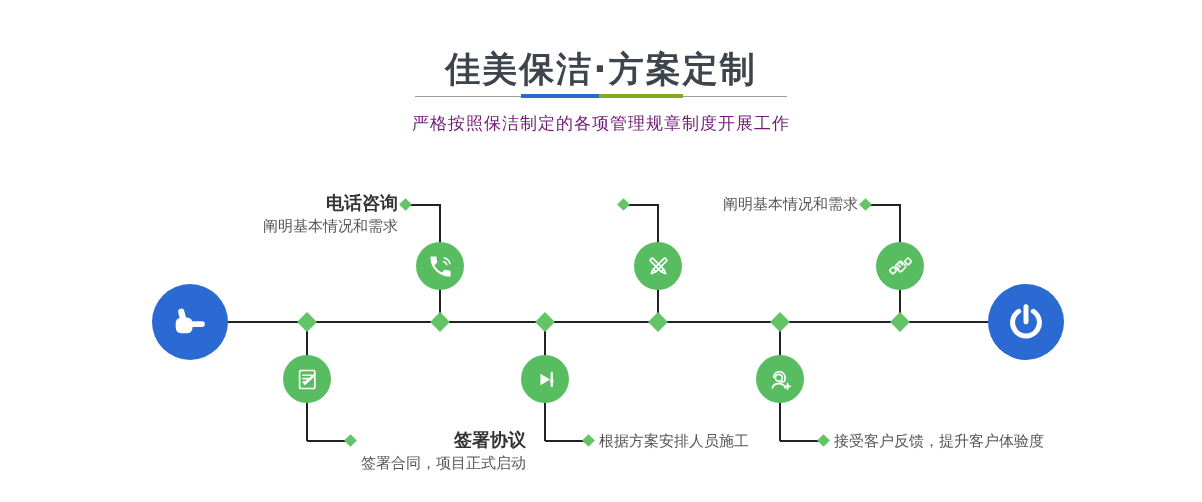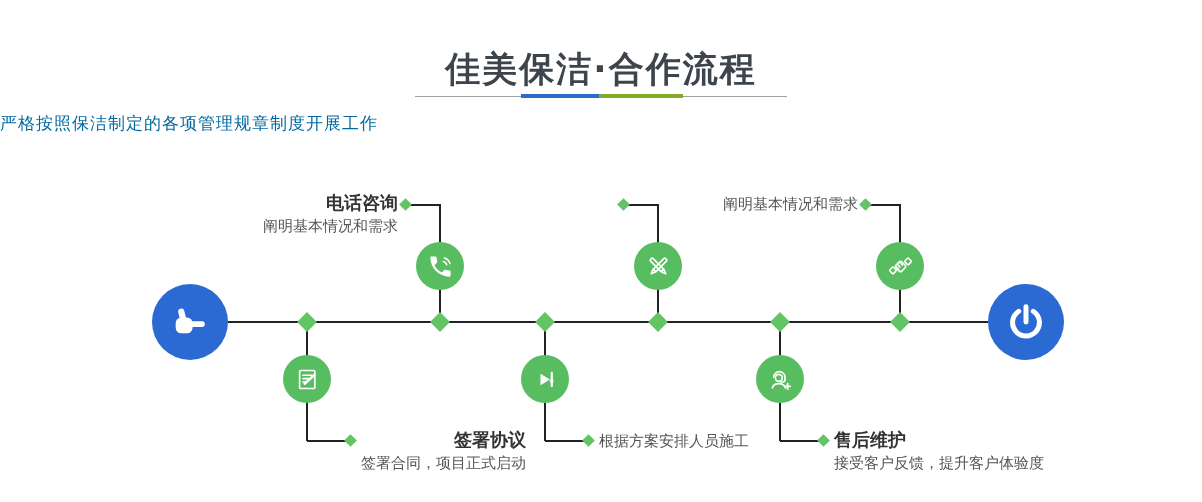--- a/index.html
+++ b/index.html
@@ -5,22 +5,22 @@
   html,body{margin:0;padding:0;background:#fff;}
   body{font-family:"DejaVu Sans","Liberation Sans",sans-serif;}
   .canvas{position:relative;width:1202px;height:502px;background:#ffffff;overflow:hidden;}
 
   
   .page-title{position:absolute;left:0;top:46px;width:100%;text-align:center;
     font-size:35px;font-weight:bold;color:#3d444b;letter-spacing:2px;}
   .divider{position:absolute;left:415px;top:96px;width:372px;height:1px;background:#9aa0a3;}
   .divider .seg-blue{position:absolute;left:106px;top:-2px;width:78px;height:4px;background:#2a6bc8;}
   .divider .seg-green{position:absolute;left:184px;top:-2px;width:84px;height:4px;background:#85ab26;}
-  .page-subtitle{position:absolute;left:0;top:112px;width:100%;text-align:left;
-    font-size:17px;color:#0369a1;letter-spacing:1px;}
+  .page-subtitle{position:absolute;left:0;top:112px;width:100%;text-align:center;
+    font-size:17px;color:#701a75;letter-spacing:1px;}
 
   
   .main-line{position:absolute;left:228px;top:321px;width:760px;height:2px;background:#222;z-index:1;}
   .vline{position:absolute;width:2px;background:#222;z-index:1;}
   .elbow{position:absolute;height:2px;background:#222;z-index:1;}
 
   .node-diamond{position:absolute;width:14px;height:14px;background:#62c464;transform:rotate(45deg);z-index:2;top:315px;}
   .label-diamond{position:absolute;width:9px;height:9px;background:#62c464;transform:rotate(45deg);z-index:2;}
 
   .terminal{position:absolute;width:76px;height:76px;border-radius:50%;background:#2b6ad2;z-index:3;
@@ -52,21 +52,21 @@
   .s6-nd{left:773px;} .s6-ld{left:819px;top:436px;} .s6-circle{left:756px;top:355px;} .s6-label{left:834px;top:429px;}
 
   .terminal-start{left:152px;top:284px;}
   .terminal-end{left:988px;top:284px;}
 </style>
 </head>
 <body>
 
 <div class="canvas">
 
-  <div class="page-title">佳美保洁·合作流程</div>
+  <div class="page-title">佳美保洁·方案定制</div>
   <div class="divider">
     <div class="seg-blue"></div>
     <div class="seg-green"></div>
   </div>
   <div class="page-subtitle">严格按照保洁制定的各项管理规章制度开展工作</div>
 
   <div class="main-line"></div>
 
   <div class="terminal terminal-start">
     <span>
@@ -190,18 +190,17 @@
     <div class="label-diamond s6-ld"></div>
     <div class="icon-circle s6-circle">
       <svg width="27" height="27" viewBox="0 0 24 24" fill="none" stroke="#ffffff" stroke-width="1.5" stroke-linecap="round">
         <circle cx="10.5" cy="10.5" r="3.1"></circle>
         <path d="M4.8 19.5a5.8 4.8 0 0 1 11.4 0"></path>
         <path d="M6 10a5 5 0 0 1 10 0v2a2.2 2.2 0 0 1-2.2 2.2h-1.4"></path>
         <path d="M18.3 15.8v4.6M16 18.1h4.6" stroke-width="1.7"></path>
       </svg>
     </div>
     <div class="step-label bottom-label s6-label">
-      <div class="step-title">售后维护</div>
       <div class="step-desc">接受客户反馈，提升客户体验度</div>
     </div>
   </div>
 
 </div>
 
 </body></html>

